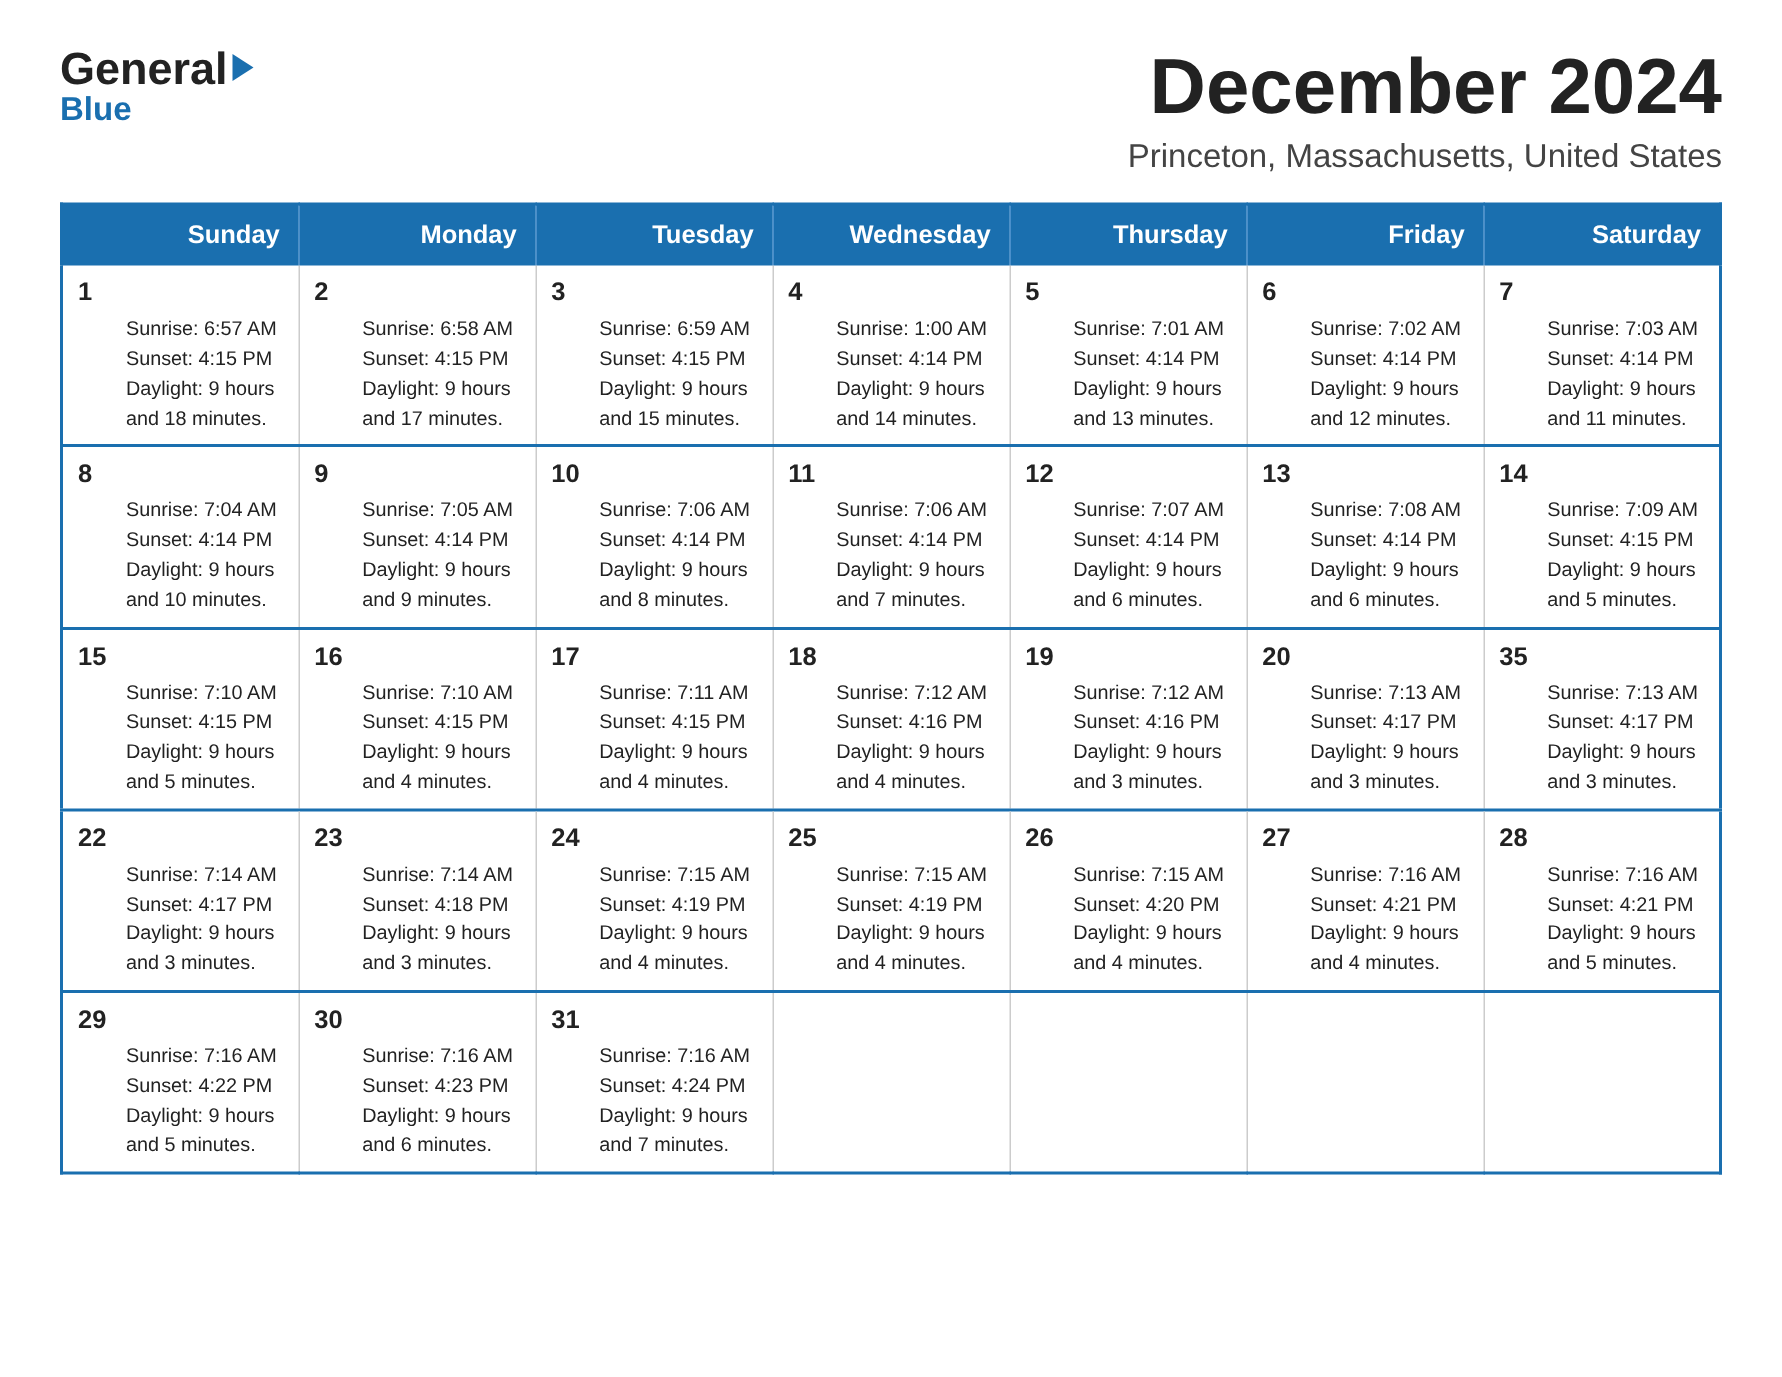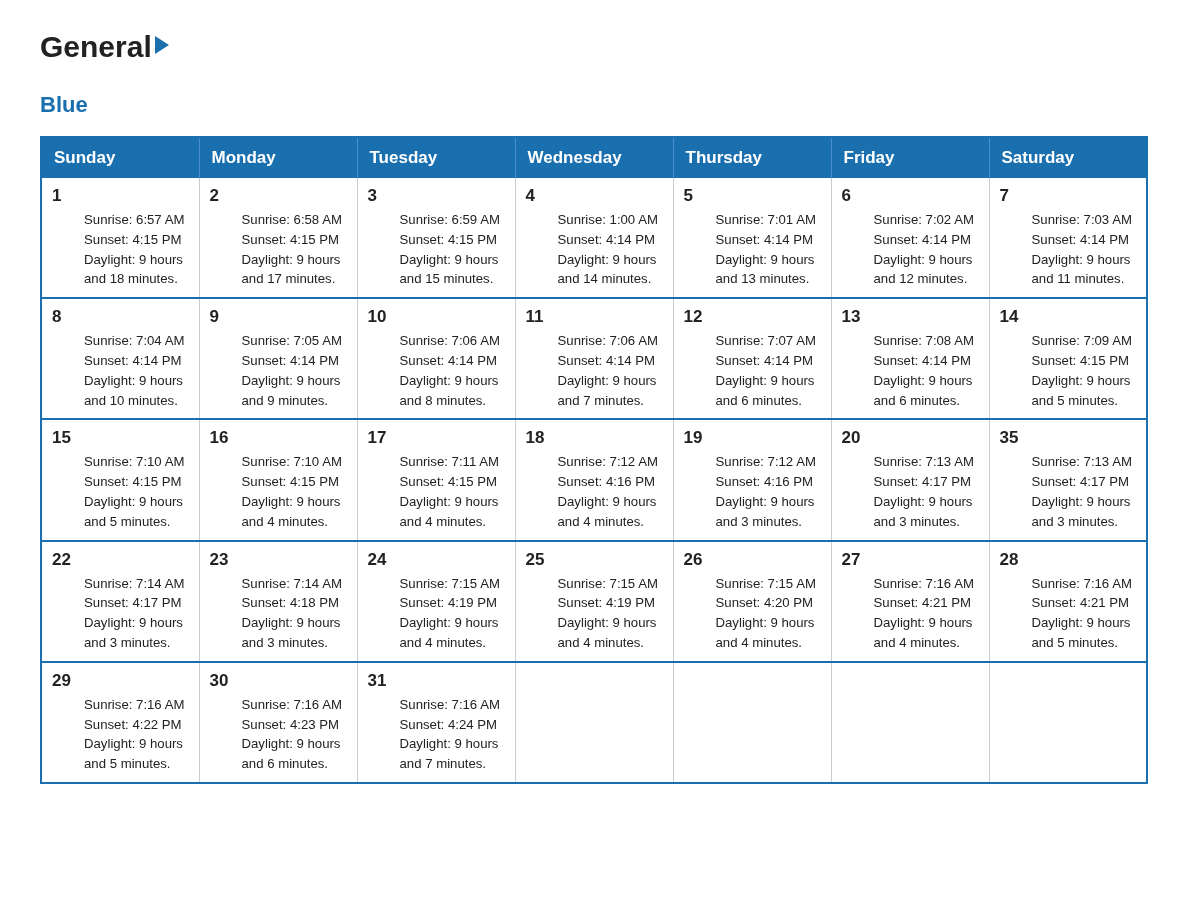--- a/index.html
+++ b/index.html
@@ -14,21 +14,20 @@
     .header-row {
       display: flex;
       align-items: flex-start;
       justify-content: space-between;
       margin-bottom: 18px;
     }
     .logo {
       display: flex;
       flex-direction: column;
       align-items: flex-start;
-      gap: 32px;
     }
     .title-block {
       text-align: right;
     }
     .month-title {
       font-size: 52px;
       font-weight: bold;
       color: #222;
       line-height: 1.1;
     }
@@ -41,21 +40,21 @@
       width: 100%;
       border-collapse: collapse;
       border: 2px solid #1a6faf;
     }
     .calendar th {
       background: #1a6faf;
       color: #fff;
       font-size: 17px;
       font-weight: bold;
       padding: 10px 12px;
-      text-align: left;
+      text-align: right;
       border-right: 1px solid #4a8fcb;
     }
     .calendar th:last-child {
       border-right: none;
     }
     .calendar td {
       vertical-align: top;
       padding: 8px 10px;
       border-right: 1px solid #ccc;
       border-bottom: 2px solid #1a6faf;
@@ -116,20 +115,24 @@
 </head>
 <body>
 
 <div class="header-row">
   <div class="logo">
     <div class="logo-wrapper">
       <span class="logo-general">General</span>
       <span class="logo-arrow"></span>
     </div>
     <span class="logo-blue-text">Blue</span>
+  </div>
+  <div class="title-block">
+    <div class="month-title">December 2024</div>
+    <div class="location-title">Princeton, Massachusetts, United States</div>
   </div>
 </div>
 
 <table class="calendar">
   <thead>
     <tr>
     <th>Sunday</th>
         <th>Monday</th>
         <th>Tuesday</th>
         <th>Wednesday</th>

